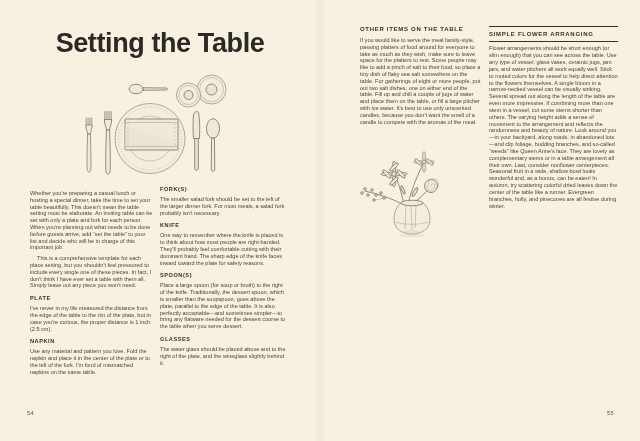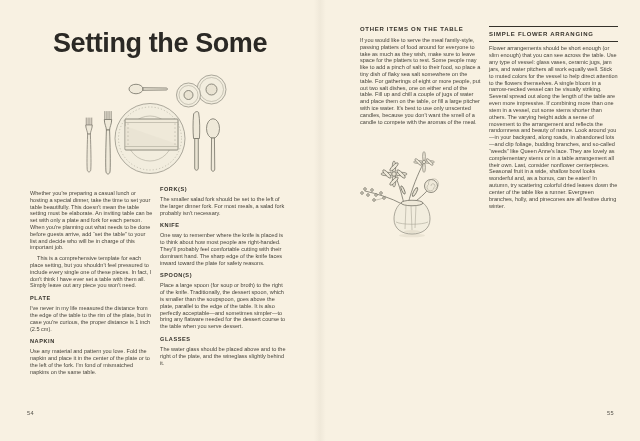--- a/index.html
+++ b/index.html
@@ -75,21 +75,21 @@
   svg .pale{stroke:#8a877b;fill:#f2edde;stroke-width:1.4;}
   svg .shade{fill:#ddd7c5;stroke:none;}
   svg .faint{stroke:#a5a193;fill:none;stroke-width:1.1;}
 </style>
 </head>
 <body>
 
 <div class="spread">
 
   <section class="page page-left">
-    <h1 class="lp-title">Setting the Some</h1>
+    <h1 class="lp-title">Setting the Table</h1>
 
     <svg id="place-setting" class="illus" viewBox="0 0 312 212">
 
       <g>
         <circle class="pale" cx="267" cy="31" r="29"></circle>
         <circle class="faint" cx="267" cy="31" r="24"></circle>
         <circle class="skf2" cx="267" cy="31" r="11"></circle>
       </g>
       <g>
         <circle class="pale" cx="221" cy="42" r="24"></circle>

